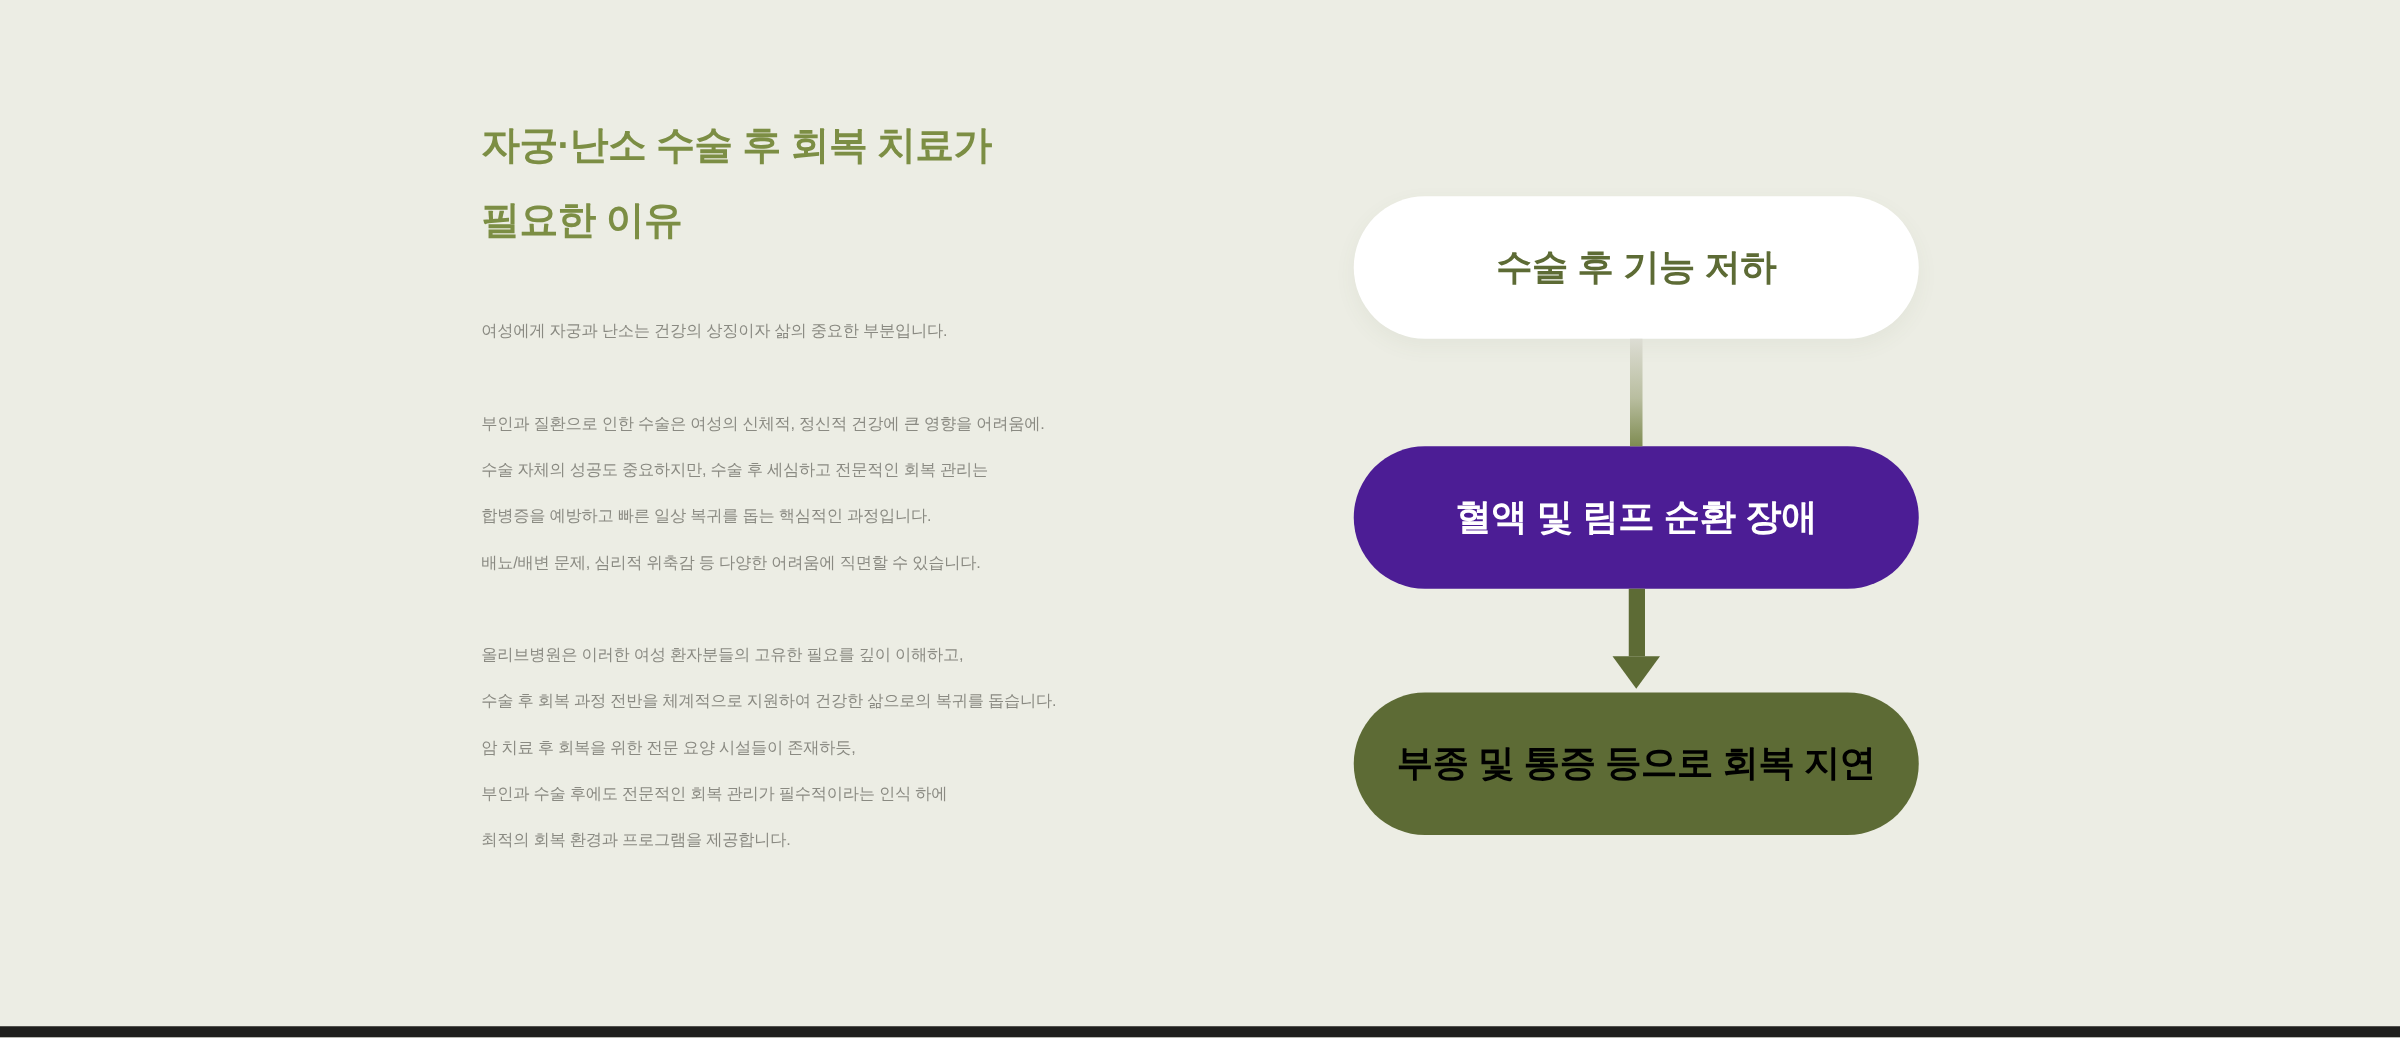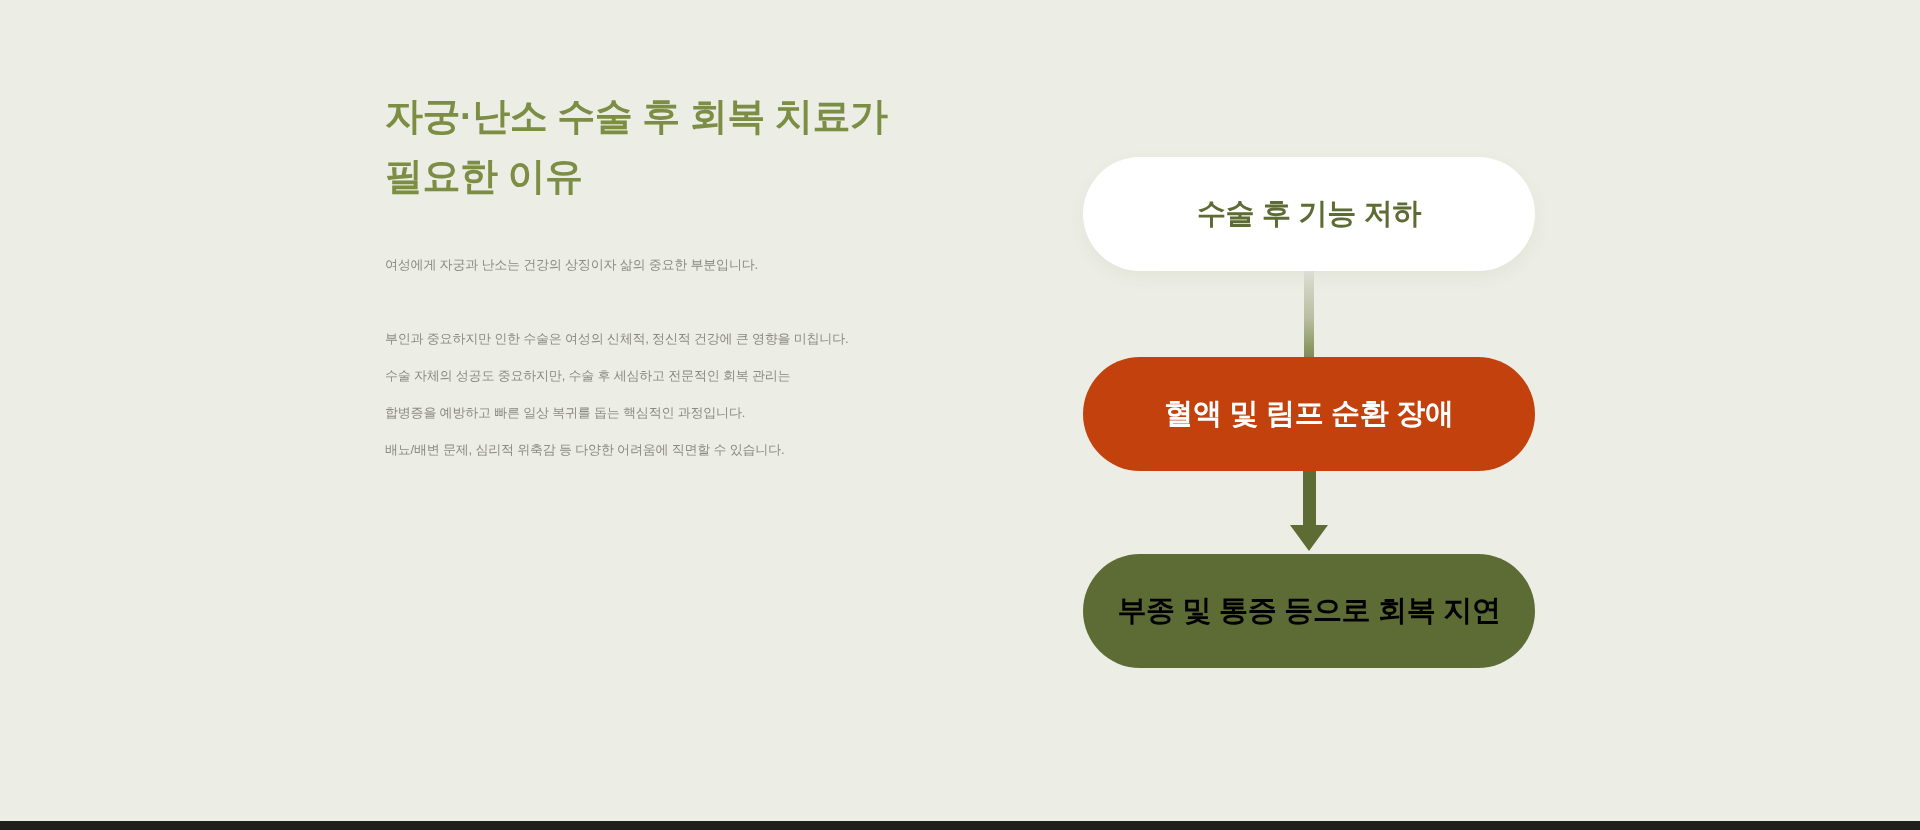--- a/index.html
+++ b/index.html
@@ -6,21 +6,21 @@
   html, body { width: 1920px; height: 830px; overflow: hidden; }
   body {
     font-family: "Liberation Sans", "DejaVu Sans", sans-serif;
     background: #ECEDE4;
     position: relative;
   }
   .stage { position: absolute; inset: 0; background: #ECEDE4; }
 
   
   .copy { position: absolute; left: 385px; top: 86px; width: 660px; }
-  .title { color: #7C8E44; font-size: 38px; line-height: 60px; letter-spacing: -0.5px; }
+  .title { color: #7C8E44; font-size: 31px; line-height: 60px; letter-spacing: -0.5px; }
   .title .t1 { font-weight: 700; }
   .title .t2 { font-weight: 700; }
   .body-copy { margin-top: 40px; }
   .para { margin-top: 37px; }
   .para:first-child { margin-top: 0; }
   .para .ln {
     color: #8A8A82;
     font-size: 13px;
     line-height: 37px;
     letter-spacing: -0.2px;
@@ -70,39 +70,46 @@
       <div class="t1">자궁·난소 수술 후 회복 치료가</div>
       <div class="t2">필요한 이유</div>
     </div>
 
     <div class="body-copy">
       <div class="para">
         <div class="ln">여성에게 자궁과 난소는 건강의 상징이자 삶의 중요한 부분입니다.</div>
       </div>
 
       <div class="para">
-        <div class="ln">부인과 중요하지만 인한 수술은 여성의 신체적, 정신적 건강에 큰 영향을 미칩니다.</div>
+        <div class="ln">부인과 질환으로 인한 수술은 여성의 신체적, 정신적 건강에 큰 영향을 어려움에.</div>
         <div class="ln">수술 자체의 성공도 중요하지만, 수술 후 세심하고 전문적인 회복 관리는</div>
         <div class="ln">합병증을 예방하고 빠른 일상 복귀를 돕는 핵심적인 과정입니다.</div>
         <div class="ln">배뇨/배변 문제, 심리적 위축감 등 다양한 어려움에 직면할 수 있습니다.</div>
       </div>
 
+      <div class="para">
+        <div class="ln">올리브병원은 이러한 여성 환자분들의 고유한 필요를 깊이 이해하고,</div>
+        <div class="ln">수술 후 회복 과정 전반을 체계적으로 지원하여 건강한 삶으로의 복귀를 돕습니다.</div>
+        <div class="ln">암 치료 후 회복을 위한 전문 요양 시설들이 존재하듯,</div>
+        <div class="ln">부인과 수술 후에도 전문적인 회복 관리가 필수적이라는 인식 하에</div>
+        <div class="ln">최적의 회복 환경과 프로그램을 제공합니다.</div>
+      </div>
     </div>
   </div>
 
   <div class="flow">
     <div class="pill pill-1" style="background: rgb(255, 255, 255); color: rgb(93, 107, 53);">
       <span>수술 후 기능 저하</span>
     </div>
 
     <div class="connector-wrap">
       <div class="connector"></div>
     </div>
 
-    <div class="pill pill-2" style="background: #c2410c; color: rgb(255, 255, 255);">
+    <div class="pill pill-2" style="background: #4c1d95; color: rgb(255, 255, 255);">
       <span>혈액 및 림프 순환 장애</span>
     </div>
 
     <div class="arrow-wrap">
       <div class="arrow-shaft"></div>
       <div class="arrow-head"></div>
     </div>
 
     <div class="pill pill-3" style="background: rgb(93, 107, 53); color: #000000;">
       <span>부종 및 통증 등으로 회복 지연</span>

